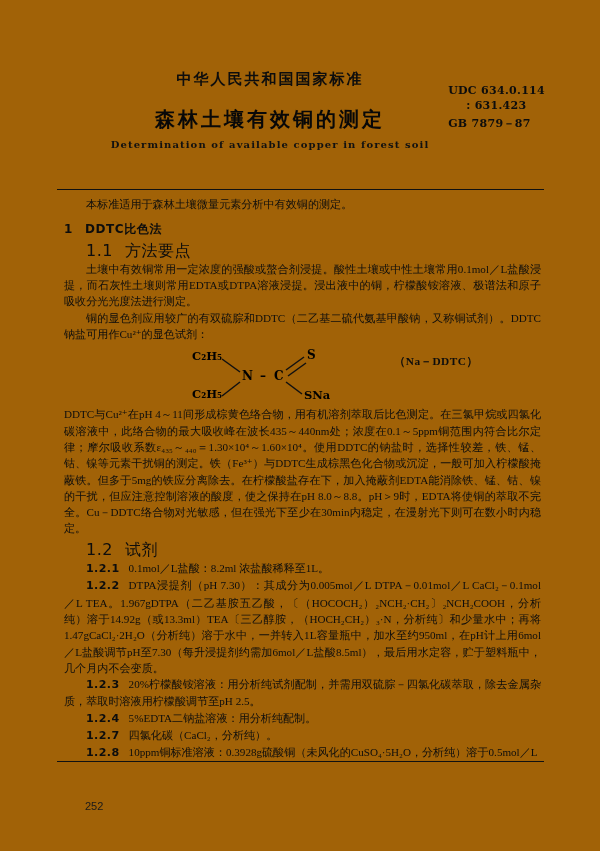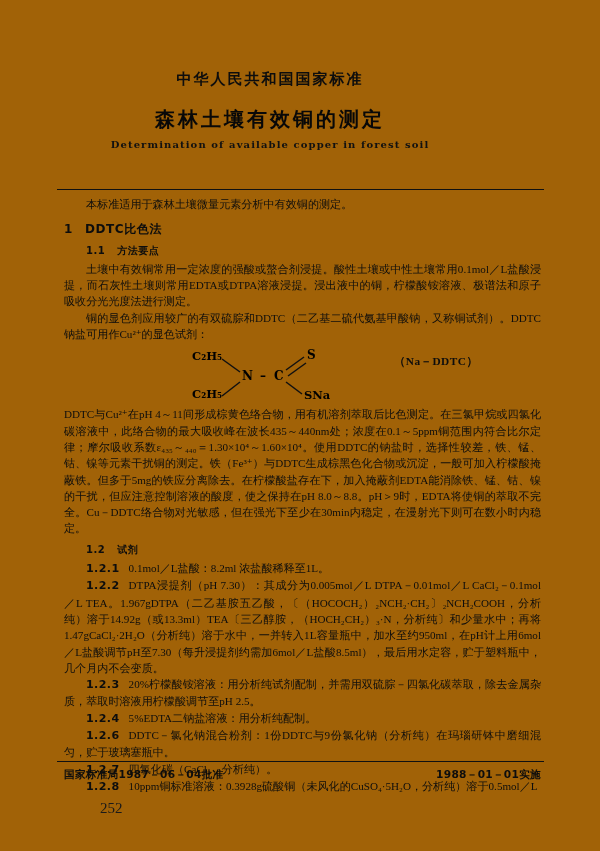--- a/index.html
+++ b/index.html
@@ -107,22 +107,22 @@
     font-family: "DejaVu Sans", "Liberation Sans", sans-serif;
     font-weight: bold;
     font-size: 12px;
     letter-spacing: 0.6px;
   }
   .heading1 .num { margin-right: 12px; }
   .heading2 {
     margin: 5px 0 2px 0;
     padding-left: 22px;
     font-family: "DejaVu Sans", "Liberation Sans", sans-serif;
-    font-weight: bold;
-    font-size: 10px;
+    font-weight: normal;
+    font-size: 16px;
     letter-spacing: 0.5px;
   }
   .heading2 .num { margin-right: 12px; }
   .item {
     margin: 0;
     padding-left: 0;
     text-indent: 22px;
   }
   .item .num {
     font-family: "DejaVu Sans", "Liberation Sans", sans-serif;
@@ -156,37 +156,42 @@
     font-family: "DejaVu Sans", "Liberation Sans", sans-serif;
     font-weight: bold;
     font-size: 10.6px;
     letter-spacing: 0.3px;
     display: flex;
     justify-content: space-between;
     color: #0d0d0d;
   }
   .page-num {
     position: absolute;
-    left: 100px;
+    left: 85px;
     top: 800px;
-    font-size: 15px;
-    font-family: Liberation Serif, serif;
+    font-size: 11px;
+    font-family: Liberation Sans, sans-serif;
     color: #1a1a1a;
   }
 </style>
 </head>
 <body>
 
 <div class="page">
 
   <div class="header">
     <div class="std-org">中华人民共和国国家标准</div>
     <div class="title-block">
       <div class="title-cn">森林土壤有效铜的测定</div>
       <div class="title-en">Determination of available copper in forest soil</div>
+    </div>
+    <div class="codes">
+      <div class="udc-1">UDC 634.0.114</div>
+      <div class="udc-2">: 631.423</div>
+      <div class="gb">GB 7879－87</div>
     </div>
   </div>
 
   <div class="rule-top"></div>
 
   <div class="body">
 
     <p class="p indent">本标准适用于森林土壤微量元素分析中有效铜的测定。</p>
 
     <div class="heading1">
@@ -222,29 +227,24 @@
 
     <div class="heading2">
       <span class="num">1.2</span><span>试剂</span>
     </div>
 
     <div>
       <p class="p item"><span class="num">1.2.1</span><span>0.1mol／L盐酸：8.2ml 浓盐酸稀释至1L。</span></p>
       <p class="p item"><span class="num">1.2.2</span><span>DTPA浸提剂（pH 7.30）：其成分为0.005mol／L DTPA－0.01mol／L CaCl₂－0.1mol／L TEA。1.967gDTPA（二乙基胺五乙酸，〔（HOCOCH₂）₂NCH₂·CH₂〕₂NCH₂COOH，分析纯）溶于14.92g（或13.3ml）TEA〔三乙醇胺，（HOCH₂CH₂）₃·N，分析纯〕和少量水中；再将1.47gCaCl₂·2H₂O（分析纯）溶于水中，一并转入1L容量瓶中，加水至约950ml，在pH计上用6mol／L盐酸调节pH至7.30（每升浸提剂约需加6mol／L盐酸8.5ml），最后用水定容，贮于塑料瓶中，几个月内不会变质。</span></p>
       <p class="p item"><span class="num">1.2.3</span><span>20%柠檬酸铵溶液：用分析纯试剂配制，并需用双硫腙－四氯化碳萃取，除去金属杂质，萃取时溶液用柠檬酸调节至pH 2.5。</span></p>
       <p class="p item"><span class="num">1.2.4</span><span>5%EDTA二钠盐溶液：用分析纯配制。</span></p>
-      <p class="p item"><span class="num">1.2.6</span><span>DDTC－氯化钠混合粉剂：1份DDTC与9份氯化钠（分析纯）在玛瑙研钵中磨细混匀，贮于玻璃塞瓶中。</span></p>
       <p class="p item"><span class="num">1.2.7</span><span>四氯化碳（CaCl₂，分析纯）。</span></p>
       <p class="p item"><span class="num">1.2.8</span><span>10ppm铜标准溶液：0.3928g硫酸铜（未风化的CuSO₄·5H₂O，分析纯）溶于0.5mol／L</span></p>
     </div>
 
   </div>
 
   <div class="rule-bottom"></div>
 
-  <div class="footer">
-    <span>国家标准局1987－06－04批准</span>
-    <span>1988－01－01实施</span>
-  </div>
 
   <div class="page-num">252</div>
 
 </div>
 
 </body></html>

